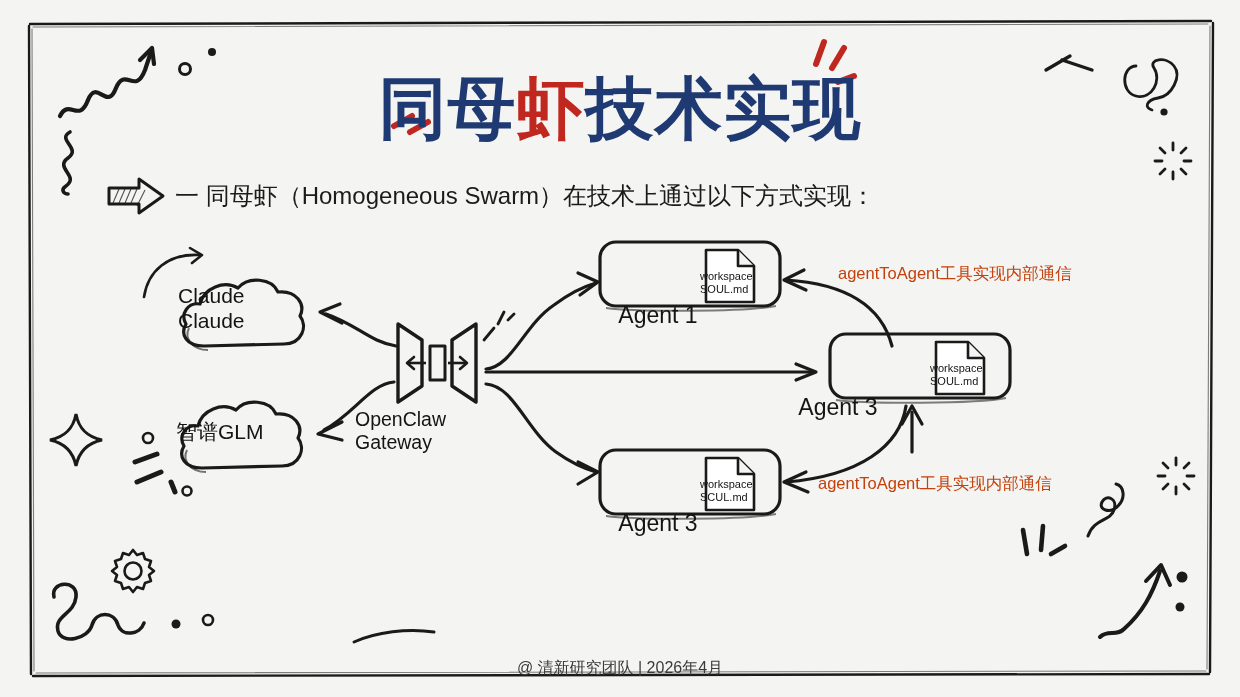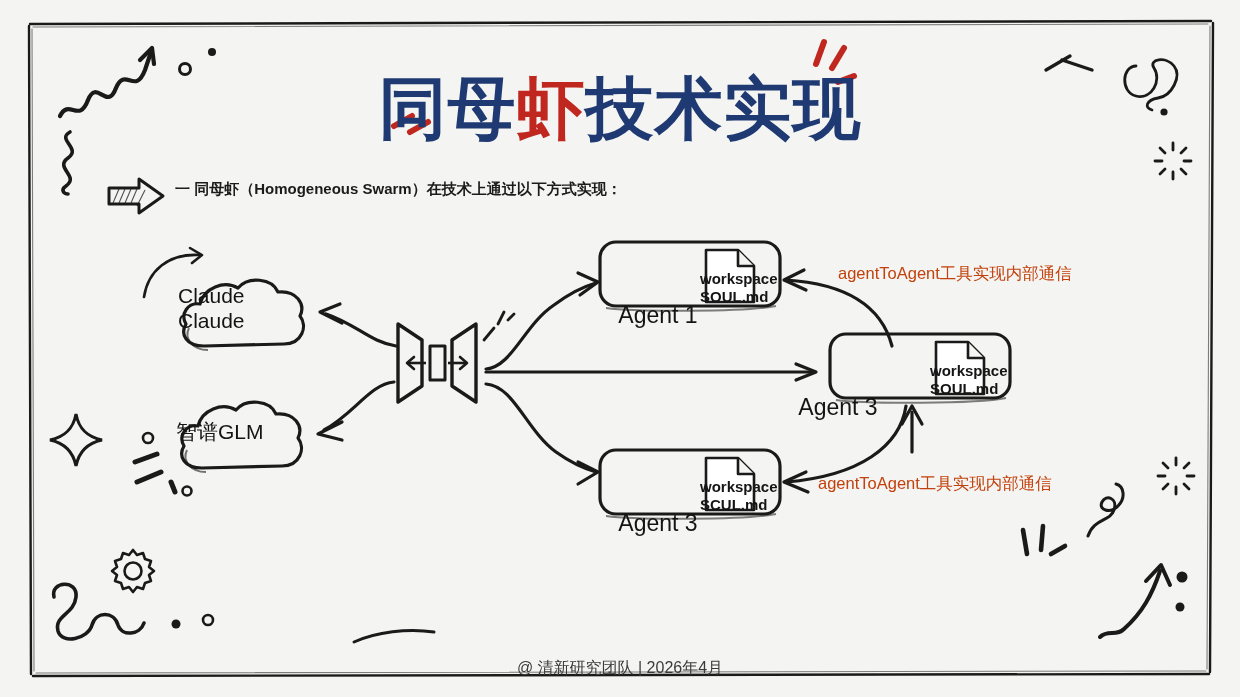--- a/index.html
+++ b/index.html
@@ -18,37 +18,37 @@
     left:0; right:0; top:46px; text-align:center;
     font-size:68px; font-weight:bold; letter-spacing:1px;
     line-height:1.12;
     margin-top:24px;
   }
   #title-wrap .t-blue { color:#1f3a73; }
   #title-wrap .t-red  { color:#c0281f; }
 
   
   .body-line {
-    font-size:15px; color:#1b1b1b; white-space:nowrap;
-    font-weight:700;
+    font-size:24px; color:#1b1b1b; white-space:nowrap;
+    font-weight:400;
   }
   #subtitle-text { left:175px; top:180px; }
   #bottom-text   { left:175px; top:552px; }
 
   
   .node-label {
     position:absolute; color:#141414;
     font-size:22px; line-height:1.18; white-space:nowrap;
   }
   .cloud-label { font-size:21px; }
   .gw-label { font-size:19.5px; }
   .agent-label { font-size:23px;margin-top:40px; }
   .doc-label {
-    font-size:15px; line-height:1.22; font-weight:bold;
-    color:#151515; text-align:center; white-space:nowrap;
+    font-size:11px; line-height:1.22; font-weight:normal;
+    color:#151515; white-space:nowrap;
   }
   .edge-label {
     position:absolute; font-size:16.5px; color:#c2410c; white-space:nowrap;
   }
 
   
   #footer-text {
     left:0; right:0; bottom:18px; text-align:center;
     font-size:16px; color:#3a3a3a;
   }
@@ -214,20 +214,24 @@
     <path d="M44,45 L26,45" stroke="#1a1a1a" stroke-width="2.6"></path>
     <path d="M32,39 L25,45 L32,51" fill="none" stroke="#1a1a1a" stroke-width="2.6" stroke-linejoin="round" stroke-linecap="round"></path>
     <path d="M66,45 L84,45" stroke="#1a1a1a" stroke-width="2.6"></path>
     <path d="M78,39 L85,45 L78,51" fill="none" stroke="#1a1a1a" stroke-width="2.6" stroke-linejoin="round" stroke-linecap="round"></path>
   </svg>
   <svg class="abs" style="left:478px;top:310px" width="40" height="40">
     <path d="M6,30 L16,18" stroke="#1a1a1a" stroke-width="2.8" stroke-linecap="round"></path>
     <path d="M20,14 L26,2" stroke="#1a1a1a" stroke-width="2.8" stroke-linecap="round"></path>
     <path d="M30,10 L36,4" stroke="#1a1a1a" stroke-width="2.8" stroke-linecap="round"></path>
   </svg>
+  <div class="node-label gw-label" style="left:355px;top:408px;width:165px">
+    <div>OpenClaw</div>
+    <div>Gateway</div>
+  </div>
 
   <svg class="abs" style="left:300px;top:290px" width="100" height="60">
     <path d="M96,56 C70,52 56,34 26,24" fill="none" stroke="#1a1a1a" stroke-width="3.2" stroke-linecap="round"></path>
     <path d="M40,14 L20,22 L42,33" fill="none" stroke="#1a1a1a" stroke-width="3.2" stroke-linecap="round" stroke-linejoin="round"></path>
   </svg>
 
   <svg class="abs" style="left:298px;top:378px" width="100" height="70">
     <path d="M96,4 C72,6 56,36 26,52" fill="none" stroke="#1a1a1a" stroke-width="3.2" stroke-linecap="round"></path>
     <path d="M44,44 L20,56 L44,62" fill="none" stroke="#1a1a1a" stroke-width="3.2" stroke-linecap="round" stroke-linejoin="round"></path>
   </svg>

